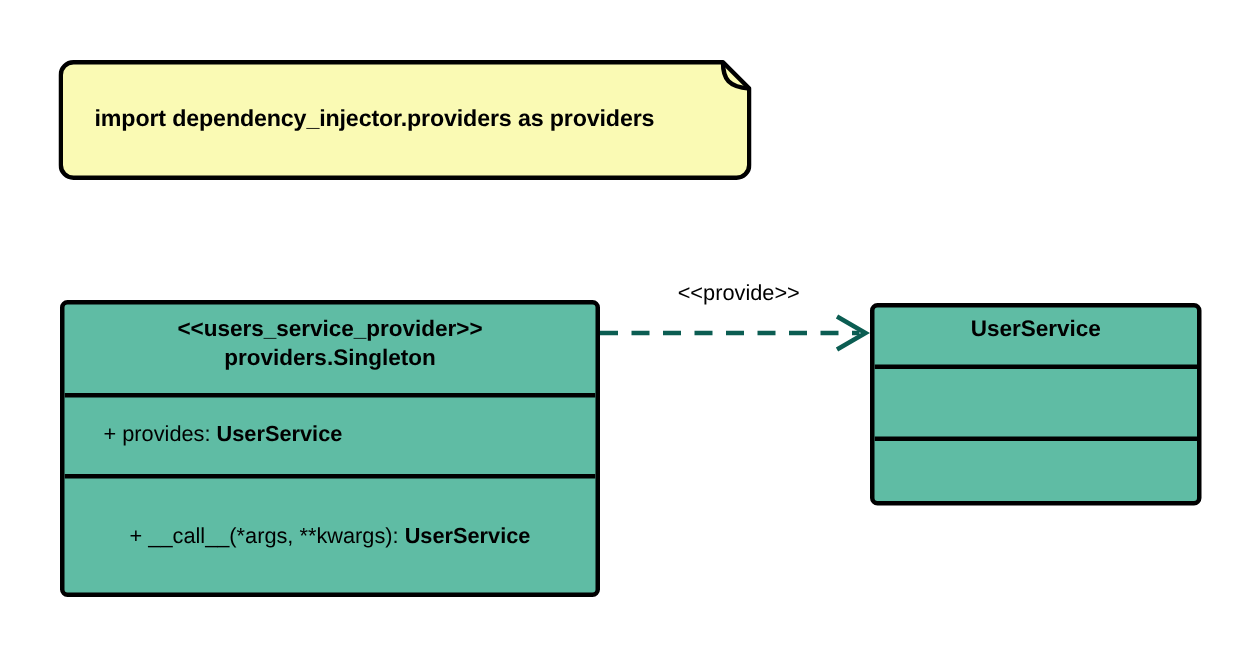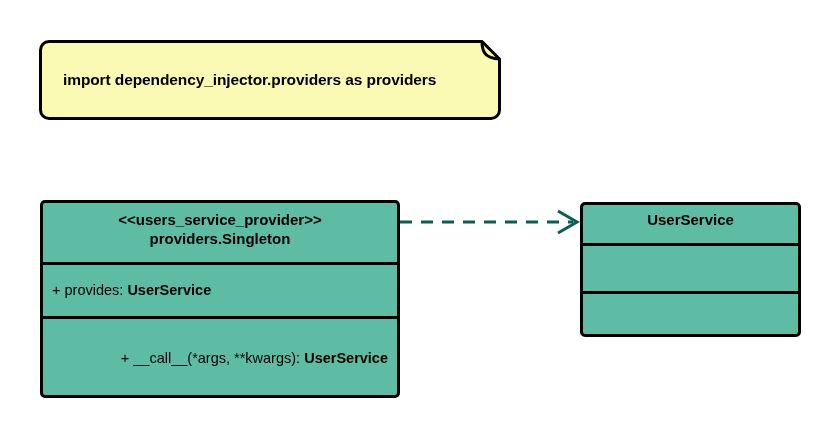--- a/index.html
+++ b/index.html
@@ -62,38 +62,38 @@
   .uml-class {
     position: absolute;
     box-sizing: border-box;
     background: #5FBCA4;
     border: 3px solid #000000;
     border-radius: 5px;
     overflow: hidden;
   }
   .compartment {
     box-sizing: border-box;
-    padding: 6px 9px;
+    padding: 6px 26px;
   }
   .compartment + .compartment {
     border-top: 3px solid #000000;
   }
   .class-title {
     text-align: center;
     font-weight: bold;
     font-size: 15px;
     line-height: 19px;
     padding-top: 7px;
     padding-bottom: 7px;
   }
   .member-row {
     font-size: 14.5px;
     line-height: 21px;
     white-space: nowrap;
-    text-align: right;
+    text-align: center;
   }
   .member-row b { font-weight: bold; }
 
   
   #provider-class {
     left: 40px;
     top: 200px;
     width: 360px;
     height: 198px;
   }
@@ -181,14 +181,15 @@
       <div>UserService</div>
     </div>
     <div class="compartment comp-attrs"></div>
     <div class="compartment comp-ops"></div>
   </div>
 
   <svg class="connector-svg" viewBox="0 0 195 56">
     <line x1="5" y1="36" x2="178" y2="36" stroke="#0B5D52" stroke-width="3" stroke-dasharray="12 9"></line>
     <path d="M 163 25 L 182 36 L 163 47" fill="none" stroke="#0B5D52" stroke-width="3" stroke-linecap="butt" stroke-linejoin="miter"></path>
   </svg>
+  <div class="connector-label">&lt;&lt;provide&gt;&gt;</div>
 
 </div>
 
 </body></html>

